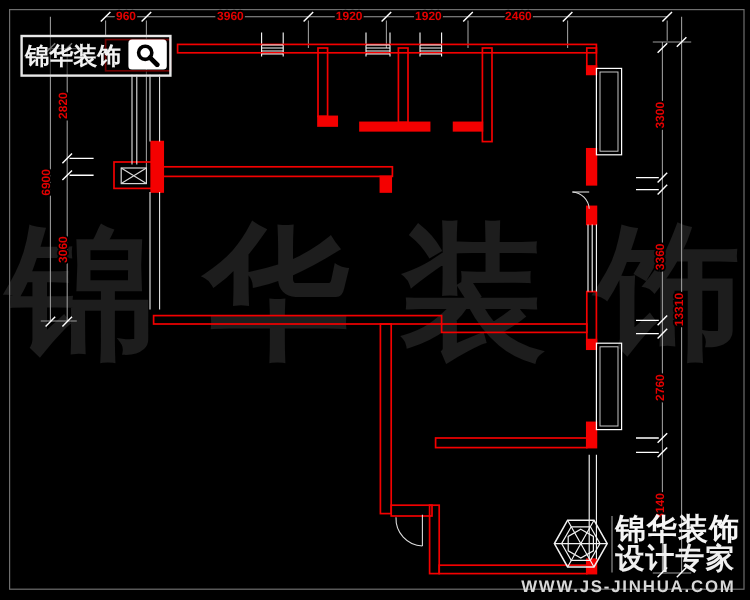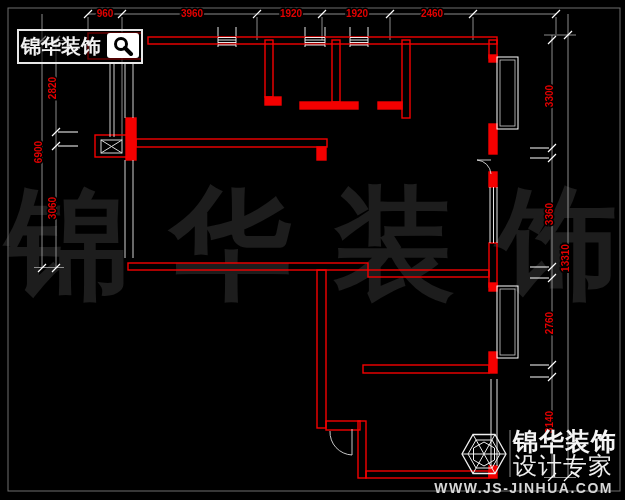--- a/index.html
+++ b/index.html
@@ -17,21 +17,21 @@
   .logo-box{position:absolute;left:17px;top:29px;width:122px;height:31px;z-index:4;
             background:rgba(0,0,0,.55);border:2px solid #e8e8e8;display:flex;align-items:center;}
   .logo-text{color:#f2f2f2;font-size:20px;font-weight:bold;letter-spacing:0px;padding-left:2px;
              font-family:"DejaVu Serif",serif;white-space:nowrap;}
   .search-chip{position:absolute;right:2px;top:2px;width:32px;height:25px;background:#fff;
                border-radius:3px;display:flex;align-items:center;justify-content:center;}
   .footer{position:absolute;right:8px;bottom:18px;z-index:4;display:flex;align-items:flex-start;}
   .brand-col{display:flex;flex-direction:column;align-items:flex-start;}
   .brand{color:#f5f5f5;font-size:25px;line-height:24px;font-weight:bold;
          font-family:"DejaVu Serif",serif;letter-spacing:1px;}
-  .tagline{color:#f0f0f0;font-size:24px;line-height:24px;font-weight:normal;
+  .tagline{color:#f0f0f0;font-size:24px;line-height:24px;font-weight:bold;
            font-family:"DejaVu Serif",serif;letter-spacing:1px;}
   .website{position:absolute;right:12px;bottom:4px;z-index:4;color:#d8d8d8;font-size:14px;
            font-weight:bold;letter-spacing:1.5px;margin-left:30px;}
   .cube{margin-right:4px;}
 </style>
 </head>
 <body>
 
 <div class="canvas">
 

